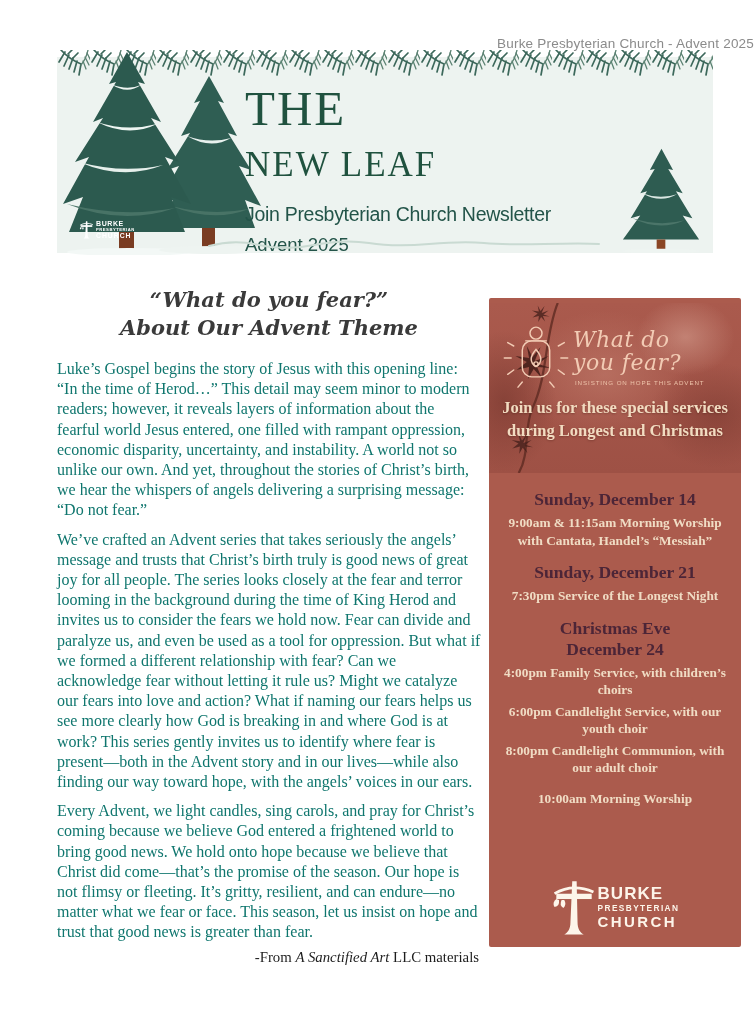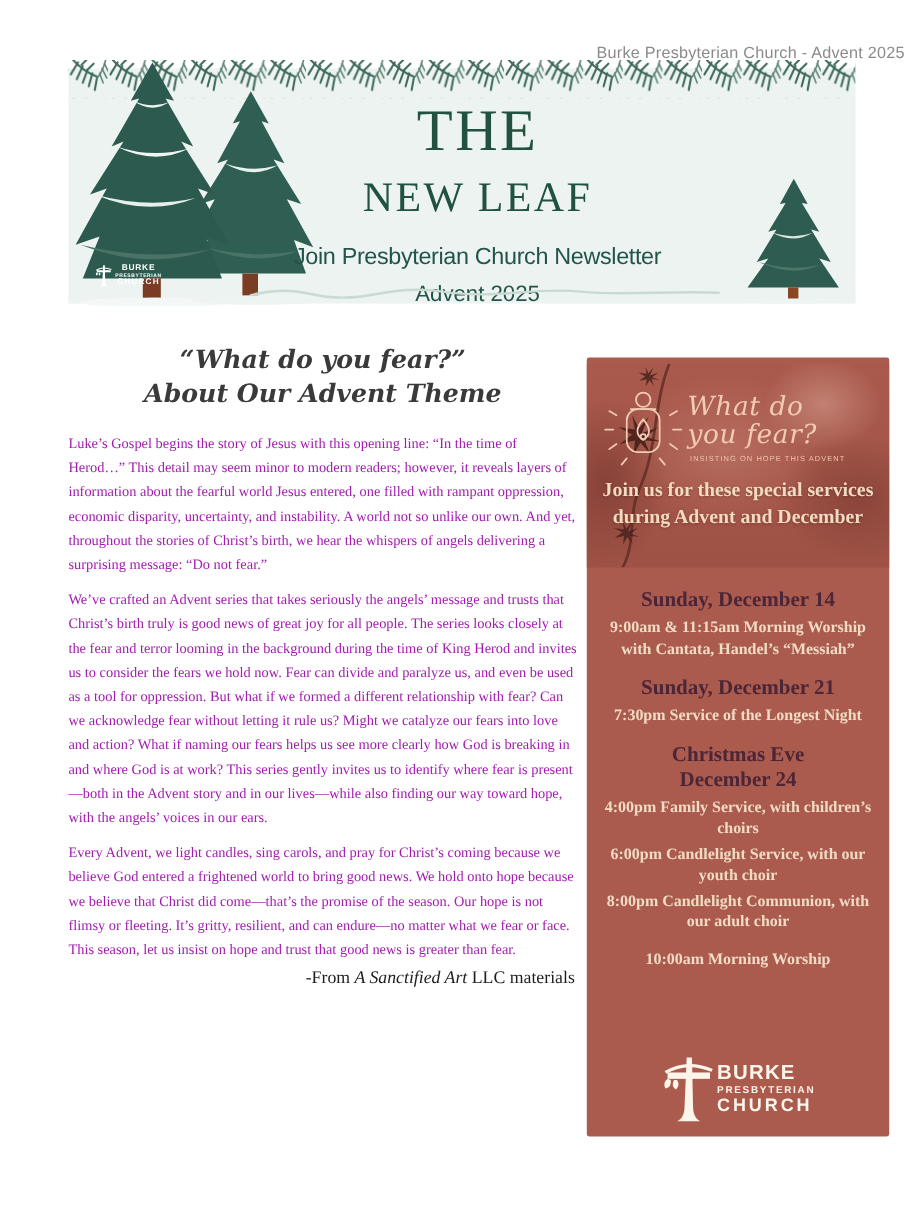--- a/index.html
+++ b/index.html
@@ -4,21 +4,21 @@
 <style>
   html,body{margin:0;padding:0;background:#ffffff;}
   .page{position:relative;width:755px;height:1024px;background:#ffffff;overflow:hidden;
         font-family:"Liberation Serif",serif;padding-left:40px;}
 
   
   .header-right{position:absolute;top:36px;right:41px;font-family:"Liberation Sans",sans-serif;
     font-size:13.5px;color:#8b8b8b;letter-spacing:0.2px;}
 
   
-  .masthead{position:absolute;left:57px;top:57px;width:656px;height:196px;background:#edf3f0;text-align:center;}
+  .masthead{position:absolute;left:57px;top:57px;width:656px;height:196px;background:#edf3f0;}
   .garland{position:absolute;left:0;top:-7px;width:656px;height:32px;}
   .trees-left{position:absolute;left:2px;bottom:-2px;width:238px;height:207px;}
   .tree-right{position:absolute;right:6px;bottom:0px;width:92px;height:108px;}
   .snow-line{position:absolute;left:150px;bottom:2px;width:420px;height:14px;}
 
   .masthead-title{position:absolute;left:188px;top:24px;color:#20523f;}
   .title-1{font-size:49px;line-height:55px;letter-spacing:2px;font-weight:500;}
   .title-2{font-size:35px;line-height:57px;letter-spacing:2px;font-weight:500;}
   .mast-subtitle{font-family:"Liberation Sans",sans-serif;font-size:19.5px;color:#235449;
     margin-top:10px;letter-spacing:-0.3px;}
@@ -28,21 +28,21 @@
   .tree-logo .logo-text{line-height:1;}
   .tree-logo .l1{font-family:"Liberation Sans",sans-serif;font-weight:bold;font-size:7px;letter-spacing:0.6px;}
   .tree-logo .l2{font-family:"Liberation Sans",sans-serif;font-weight:bold;font-size:4.2px;letter-spacing:0.5px;margin-top:1px;}
   .tree-logo .l3{font-family:"Liberation Sans",sans-serif;font-weight:bold;font-size:6.8px;letter-spacing:1px;margin-top:1px;}
 
   
   .article{position:absolute;left:57px;top:286px;width:424px;}
   .article-heading{text-align:center;font-family:"DejaVu Serif",serif;font-weight:bold;font-style:italic;
     font-size:21px;line-height:28px;color:#3a3a3a;}
   .article-paragraphs{margin-top:17px;}
-  .article-paragraphs p{margin:0 0 9px 0;font-size:12px;line-height:20.2px;color:#a21caf;}
+  .article-paragraphs p{margin:0 0 9px 0;font-size:16px;line-height:20.2px;color:#0f766e;}
   .attribution{text-align:right;font-size:14.8px;color:#1d1d1d;margin-top:-3px;padding-right:2px;}
   .att-italic{font-style:italic;}
 
   
   .sidebar{position:absolute;left:489px;top:298px;width:252px;height:649px;background:#ab5b4d;border-radius:2px;}
   .photo{position:relative;margin-top:5px;width:100%;height:170px;overflow:hidden;
     background:
       radial-gradient(70px 55px at 78% 20%, rgba(216,163,148,0.55), rgba(216,163,148,0) 70%),
       radial-gradient(90px 70px at 90% 66%, rgba(120,56,47,0.55), rgba(120,56,47,0) 75%),
       radial-gradient(70px 95px at 6% 58%, rgba(108,48,40,0.5), rgba(108,48,40,0) 75%),
@@ -192,21 +192,21 @@
             <path d="M68,56 L75,61"></path>
           <path d="M26,70 L21,76"></path>
             <path d="M58,70 L63,76"></path>
         </g>
       </svg>
       <div class="wdyf">
         <div>What do</div>
         <div>you fear?</div>
       </div>
       <div class="wdyf-tagline">INSISTING ON HOPE THIS ADVENT</div>
-      <div class="join-us">Join us for these special services during Advent and December</div>
+      <div class="join-us">Join us for these special services during Longest and Christmas</div>
     </div>
 
     <div class="events">
         <div class="event">
           <div class="event-heading">Sunday, December 14</div>
           <div class="event-detail">9:00am &amp; 11:15am Morning Worship with Cantata, Handel’s “Messiah”</div>
         </div>
         <div class="event">
           <div class="event-heading">Sunday, December 21</div>
           <div class="event-detail">7:30pm  Service of the Longest Night</div>

